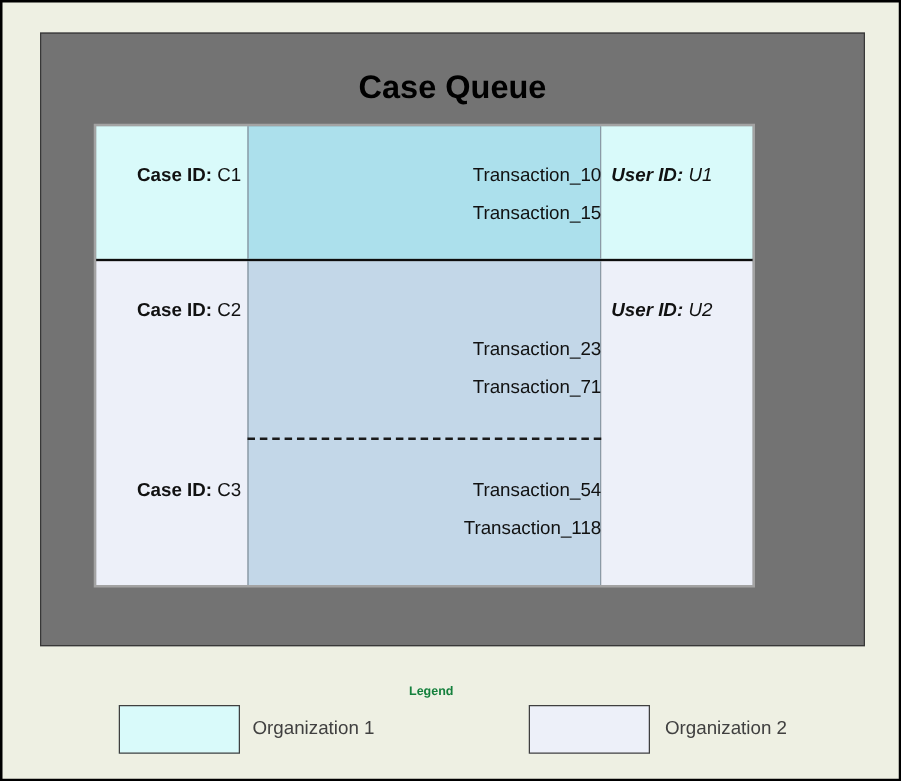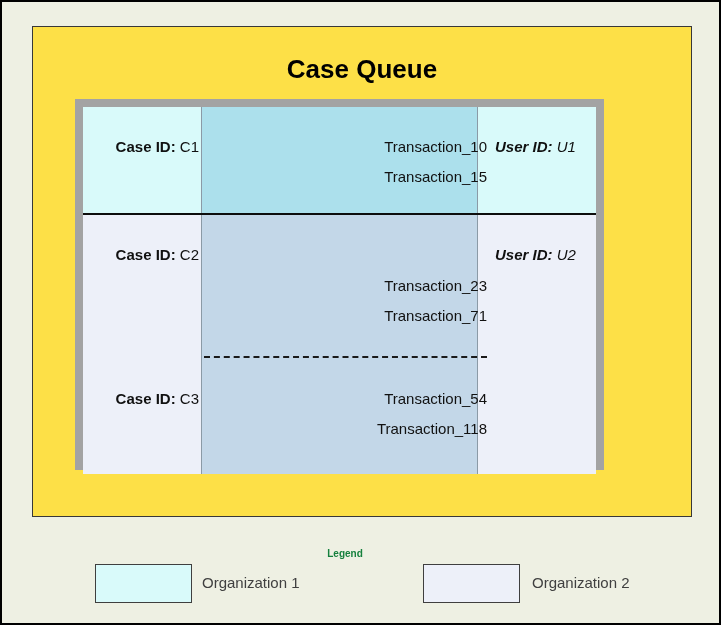--- a/index.html
+++ b/index.html
@@ -1,23 +1,23 @@
 <!DOCTYPE html>
 <html><head>
 <meta charset="utf-8">
 <style>
   html,body{margin:0;padding:0;background:#cfcfcf;font-family:"Liberation Sans",sans-serif;}
   #screen{position:relative;width:721px;height:625px;box-sizing:border-box;
           border:2px solid #000;overflow:hidden;}
   .panel{position:absolute;left:30px;top:24px;width:660px;height:491px;
-         background:#fde047;border:1px solid #383838;box-sizing:border-box;}
+         background:#737373;border:1px solid #383838;box-sizing:border-box;}
   .diagram-title{position:absolute;left:0;right:0;top:27px;text-align:center;
          font-size:26px;font-weight:bold;color:#000;}
   .tableWrap{position:absolute;left:42px;top:72px;width:529px;height:371px;
-         border:8px solid #a3a3a3;box-sizing:border-box;}
+         border:2px solid #a3a3a3;box-sizing:border-box;}
   .row{display:flex;width:100%;}
   .row1{height:106px;border-bottom:2px solid #0d0d0d;box-sizing:content-box;}
   .row2{height:259px;}
   .c-side{width:121px;height:100%;}
   .c-mid{width:283px;height:100%;box-sizing:border-box;
          border-left:1px solid #8b9aa6;border-right:1px solid #8b9aa6;}
   .text-layer{position:absolute;left:0;top:0;width:525px;height:367px;}
   .line{position:absolute;height:18px;line-height:18px;font-size:15px;color:#111;
         white-space:nowrap;}
   .lbl-left{left:0;width:116px;text-align:right;}

